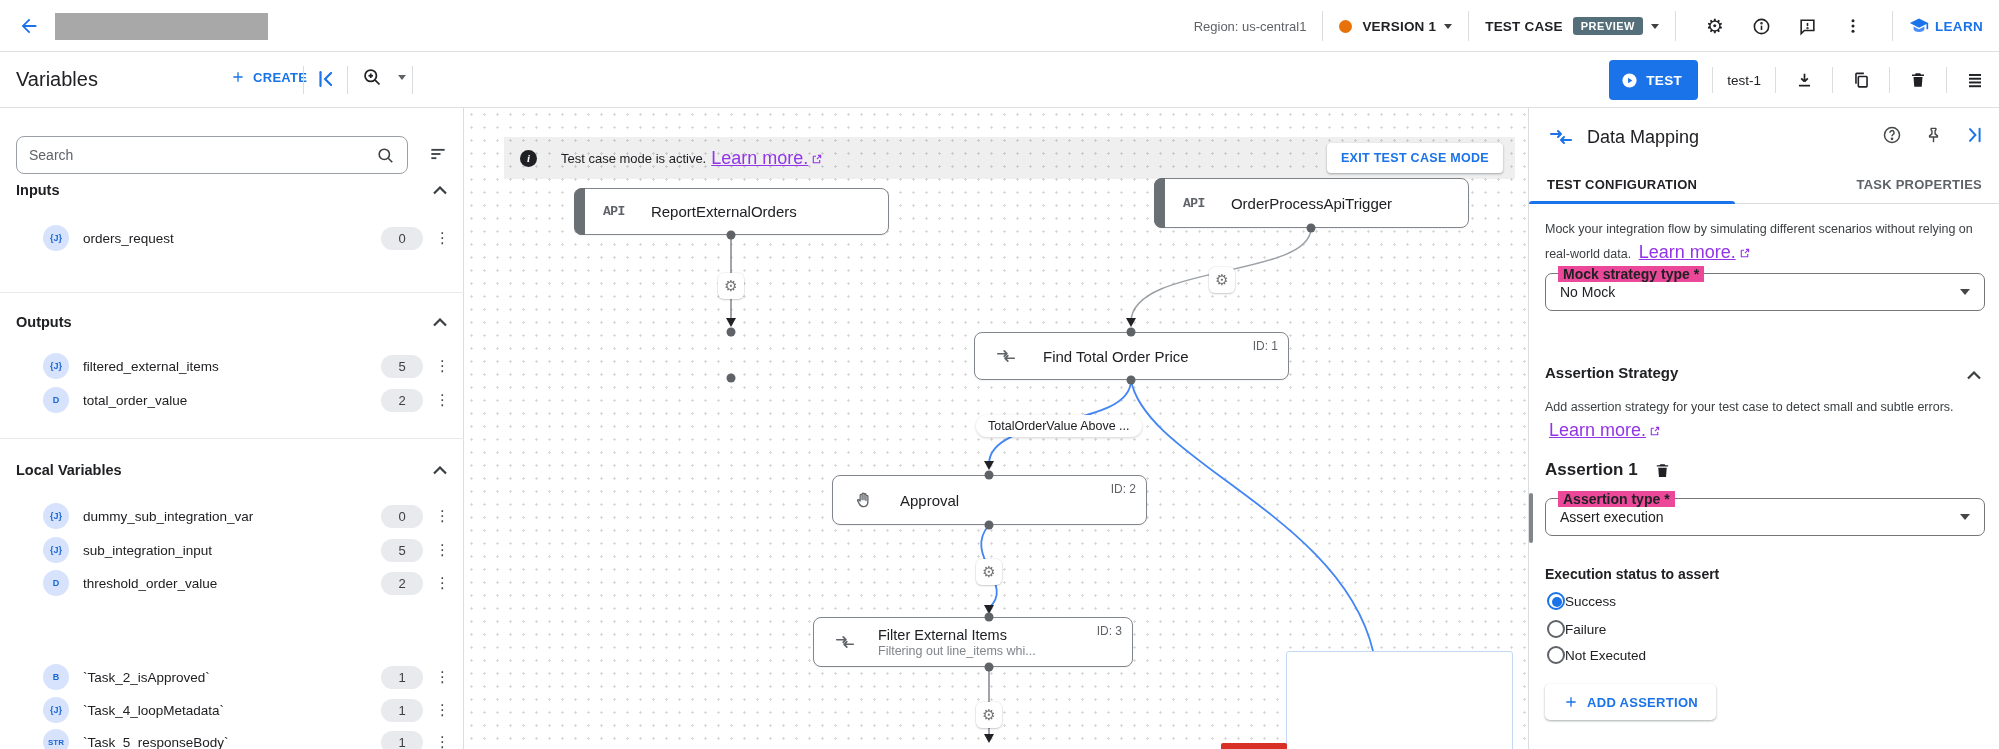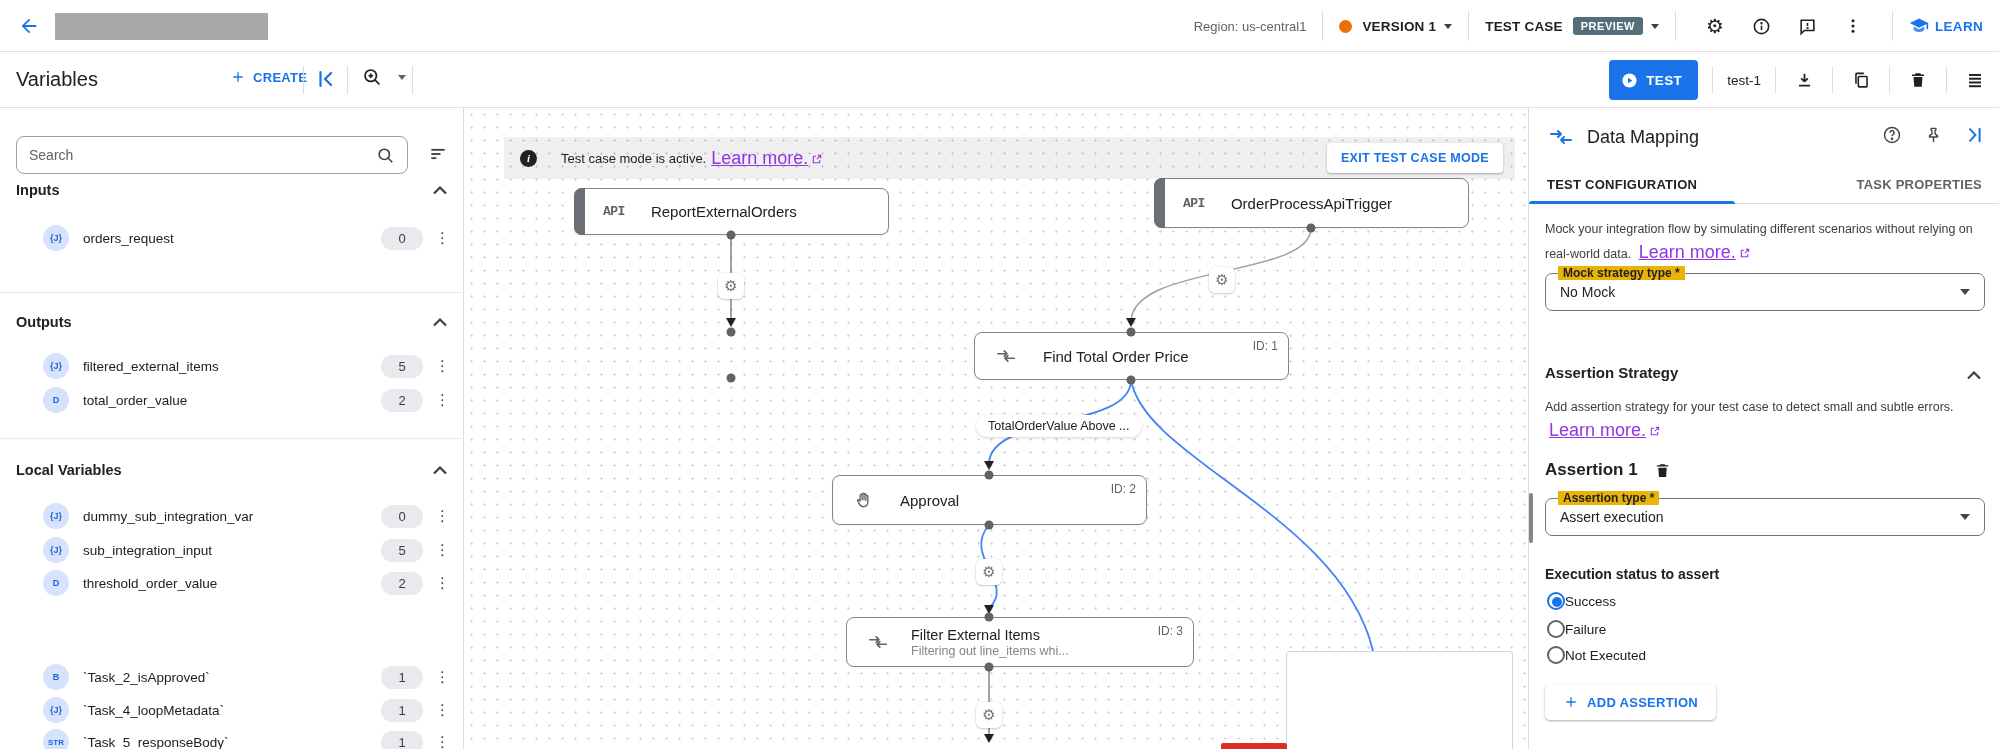--- a/index.html
+++ b/index.html
@@ -84,21 +84,21 @@
   .rp-header { position:absolute; left:20px; top:14px; right:14px; height:30px; display:flex; align-items:center; }
   .rp-title { font-size:18px; font-weight:500; color:#202124; margin-left:14px; }
   .rp-hdr-icons { margin-left:auto; display:flex; align-items:center; gap:22px; }
   .rp-tabs { position:absolute; left:0; top:58px; width:471px; height:38px; border-bottom:1px solid #dadce0; display:flex;justify-content:space-between; }
   .rp-tab { font-size:13px; font-weight:bold; letter-spacing:.25px; display:flex; align-items:center; padding:0 18px; cursor:pointer; position:relative; }
   .rp-tab.active { color:#202124; }
   .rp-tab.inactive { color:#5f6368; }
   .tab-underline { position:absolute; left:0; top:93px; width:206px; height:3px; background:#1a73e8; border-radius:3px 3px 0 0; }
   .rp-para { position:absolute; left:16px; width:438px; font-size:12.5px; line-height:1.55; color:#3c4043; }
   .outlined-field { position:absolute; left:16px; width:440px; height:38px; border:1px solid #747775; border-radius:7px; display:flex; align-items:center; padding:0 14px; cursor:pointer; }
-  .field-label { position:absolute; left:12px; top:-8px; background:#eab308; padding:0 5px; font-size:12px; font-weight:bold; color:#202124; }
+  .field-label { position:absolute; left:12px; top:-8px; background:#ec4899; padding:0 5px; font-size:14px; font-weight:bold; color:#202124; }
   .field-value { font-size:14px; color:#202124; }
   .field-caret { margin-left:auto; width:0; height:0; border-left:5px solid transparent; border-right:5px solid transparent; border-top:6px solid #444746; }
   .rp-h2 { position:absolute; left:16px; font-size:15px; font-weight:bold; color:#202124; }
   .rp-chevron { position:absolute; right:18px; cursor:pointer; }
   .assert-row { position:absolute; left:16px; display:flex; align-items:center; gap:16px; }
   .assert-title { font-size:17px; font-weight:bold; color:#202124; }
   .radio-row { position:absolute; left:18px; display:flex; align-items:center; gap:0; cursor:pointer; }
   .radio { width:18px; height:18px; border-radius:50%; border:2px solid #5f6368; position:relative; flex:0 0 18px; }
   .radio.checked { border-color:#1a73e8; }
   .radio.checked::after { content:""; position:absolute; left:3px; top:3px; width:10px; height:10px; border-radius:50%; background:#1a73e8; }
@@ -363,21 +363,21 @@
   <div class="node" style="left:367px;top:367px;width:315px;height:50px">
     <span class="node-ico">
       <svg width="21" height="21" viewBox="0 0 24 24" fill="none" stroke="#5f6368" stroke-width="1.5" stroke-linecap="round" stroke-linejoin="round">
           <path d="M8.2 12.5V6a1.1 1.1 0 0 1 2.2 0v5M10.4 11V4.6a1.1 1.1 0 0 1 2.2 0V11M12.6 11V5.4a1.1 1.1 0 0 1 2.2 0V12M14.8 12V7.2a1.1 1.1 0 0 1 2.2 0v6.3c0 3.2-1.8 5.5-5 5.5-2.6 0-3.7-1.1-4.8-3.2l-1.9-3.6c-.4-.8.5-1.6 1.3-1.1l1.6 1.4"></path>
         </svg>
     </span>
     <span class="node-title">Approval</span>
     <span class="node-id">ID: 2</span>
   </div>
 
-  <div class="node" style="left:381px;top:509px;width:348px;height:50px">
+  <div class="node" style="left:348px;top:509px;width:320px;height:50px">
     <span class="node-ico">
       <svg width="22" height="22" viewBox="0 0 24 24" fill="none" stroke="#5f6368" stroke-width="1.8" stroke-linecap="round" stroke-linejoin="round">
           <path d="M3 9.5h10m0 0-3-3m3 3-3 3"></path>
           <path d="M21 14.5H11m0 0 3-3m-3 3 3 3"></path>
         </svg>
     </span>
     <span class="node-col">
       <span style="font-size:14.5px;font-weight:500;color:#202124">Filter External Items</span>
       <span class="node-sub">Filtering out line_items whi...</span>
     </span>

